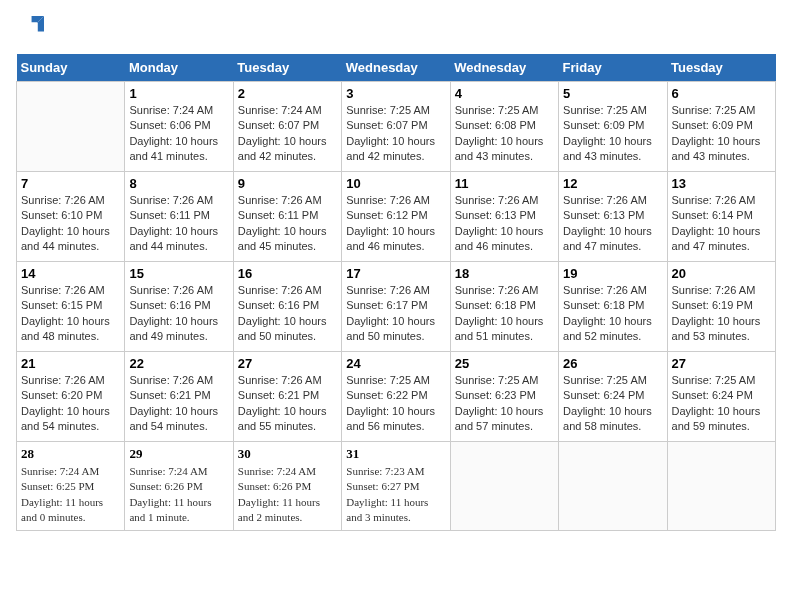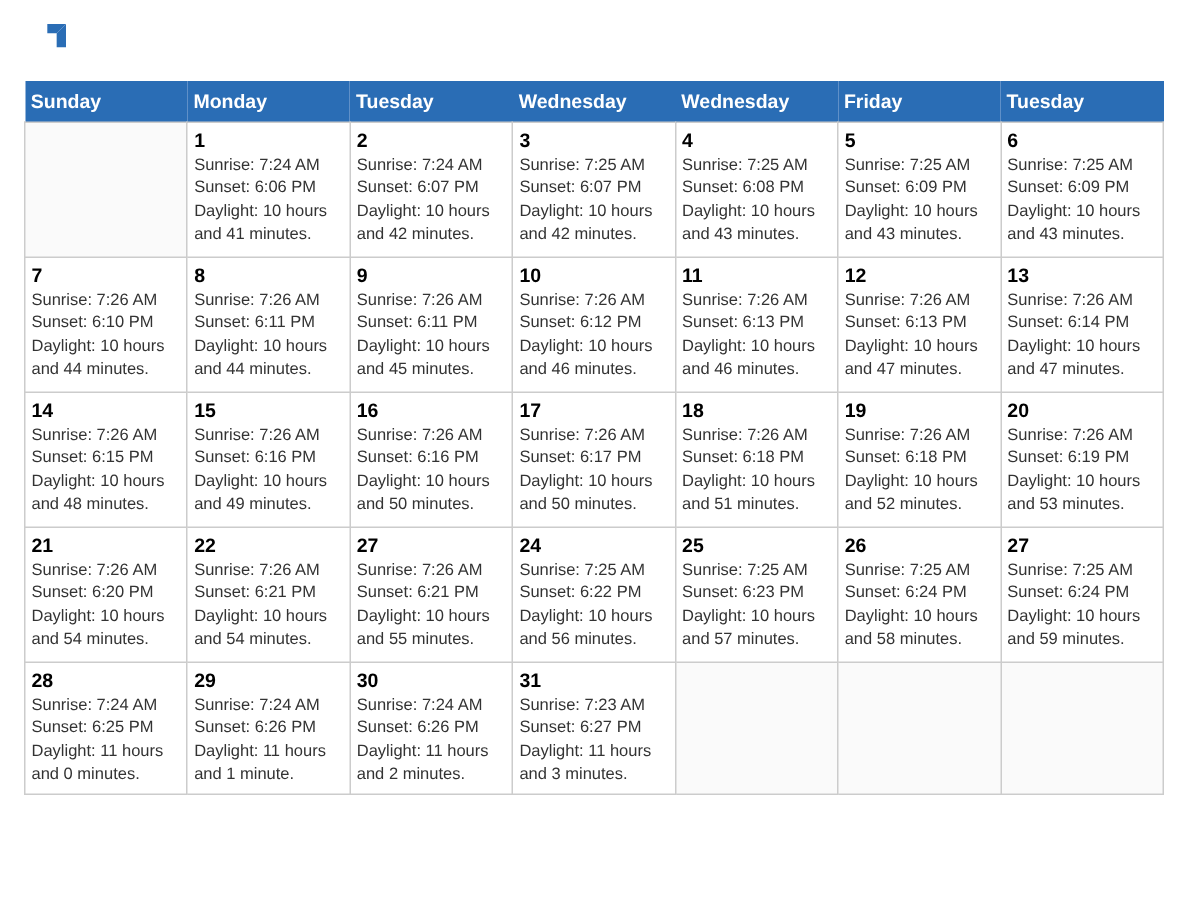--- a/index.html
+++ b/index.html
@@ -77,20 +77,21 @@
     .day-info {
       color: #333;
       font-size: 11px;
       line-height: 1.4;
     }
     tbody tr td.empty {
       background: #fafafa;
     }
     tbody tr:last-child td {
       height: 80px;
+      font-family: Liberation Serif, serif;
     }
   </style>
 </head>
 <body>
 
 <div class="header-row">
   <div class="logo">
     <svg class="logo-icon" viewBox="0 0 36 36">
       <rect x="0" y="0" width="36" height="36" fill="none"></rect>
       <polygon points="28,8 36,0 36,20 28,20" fill="#2a6db5"></polygon>

